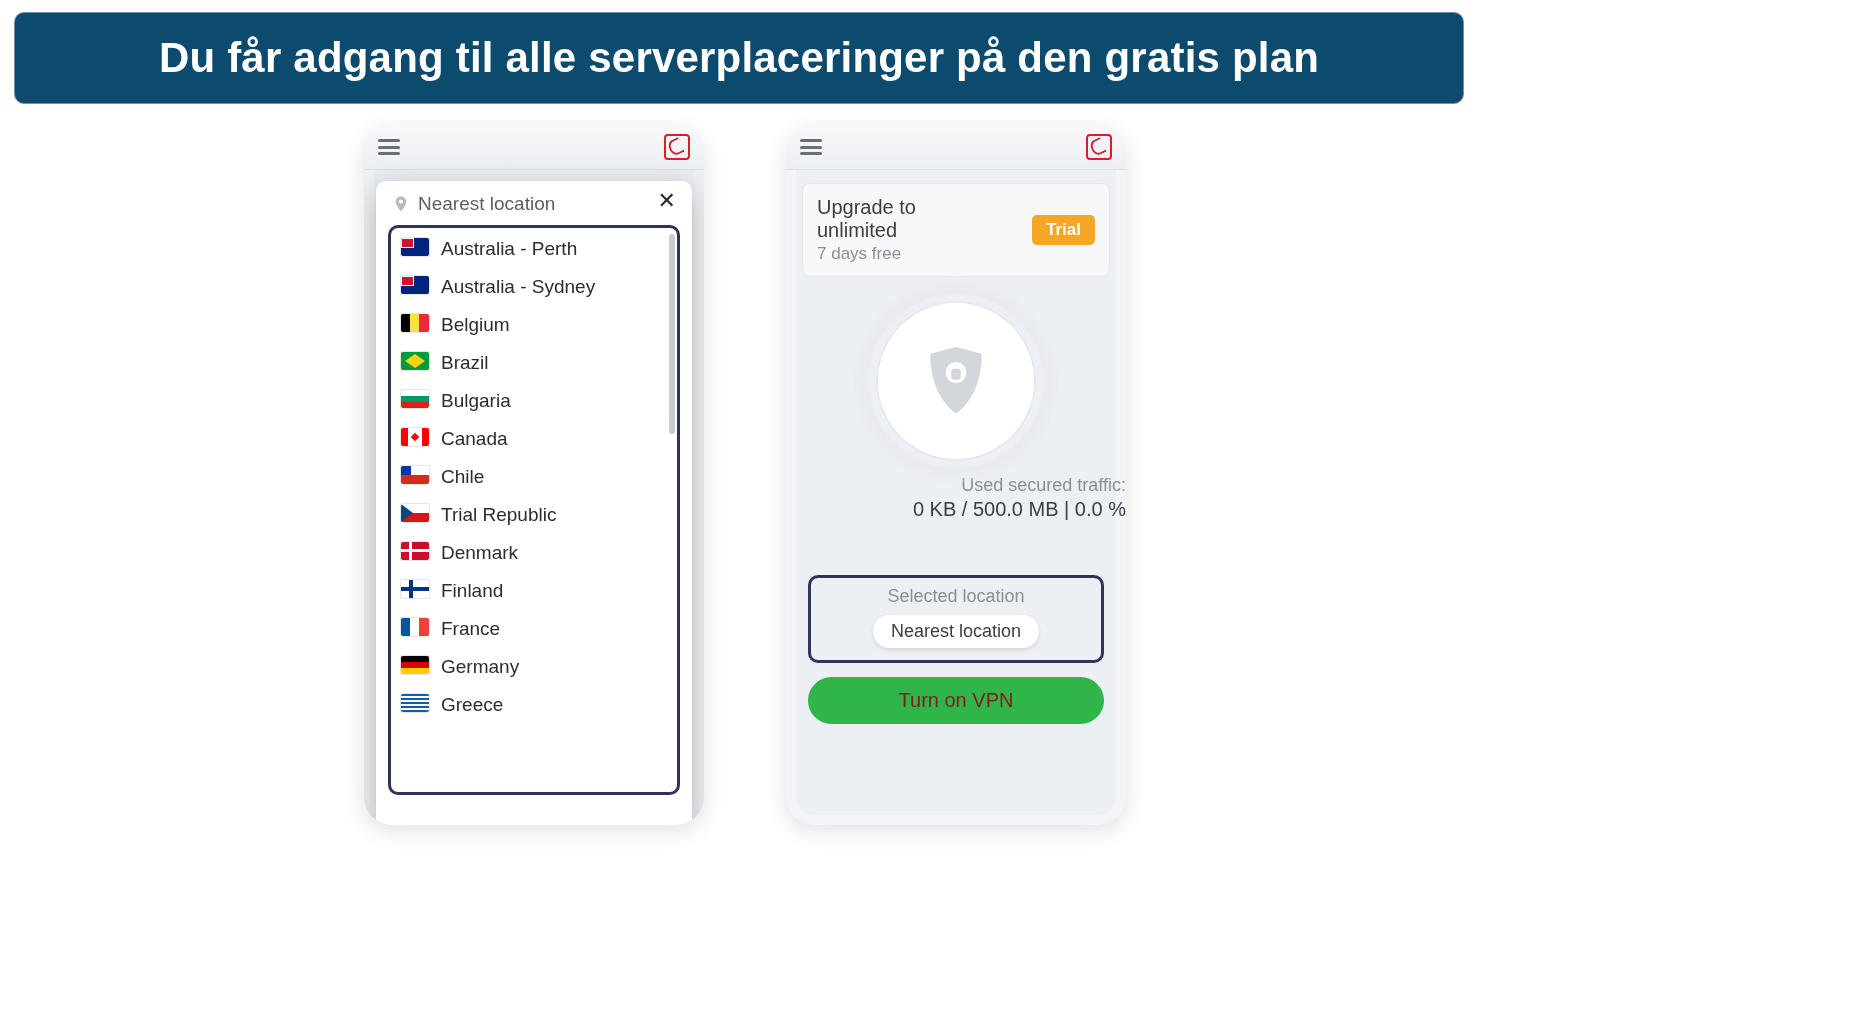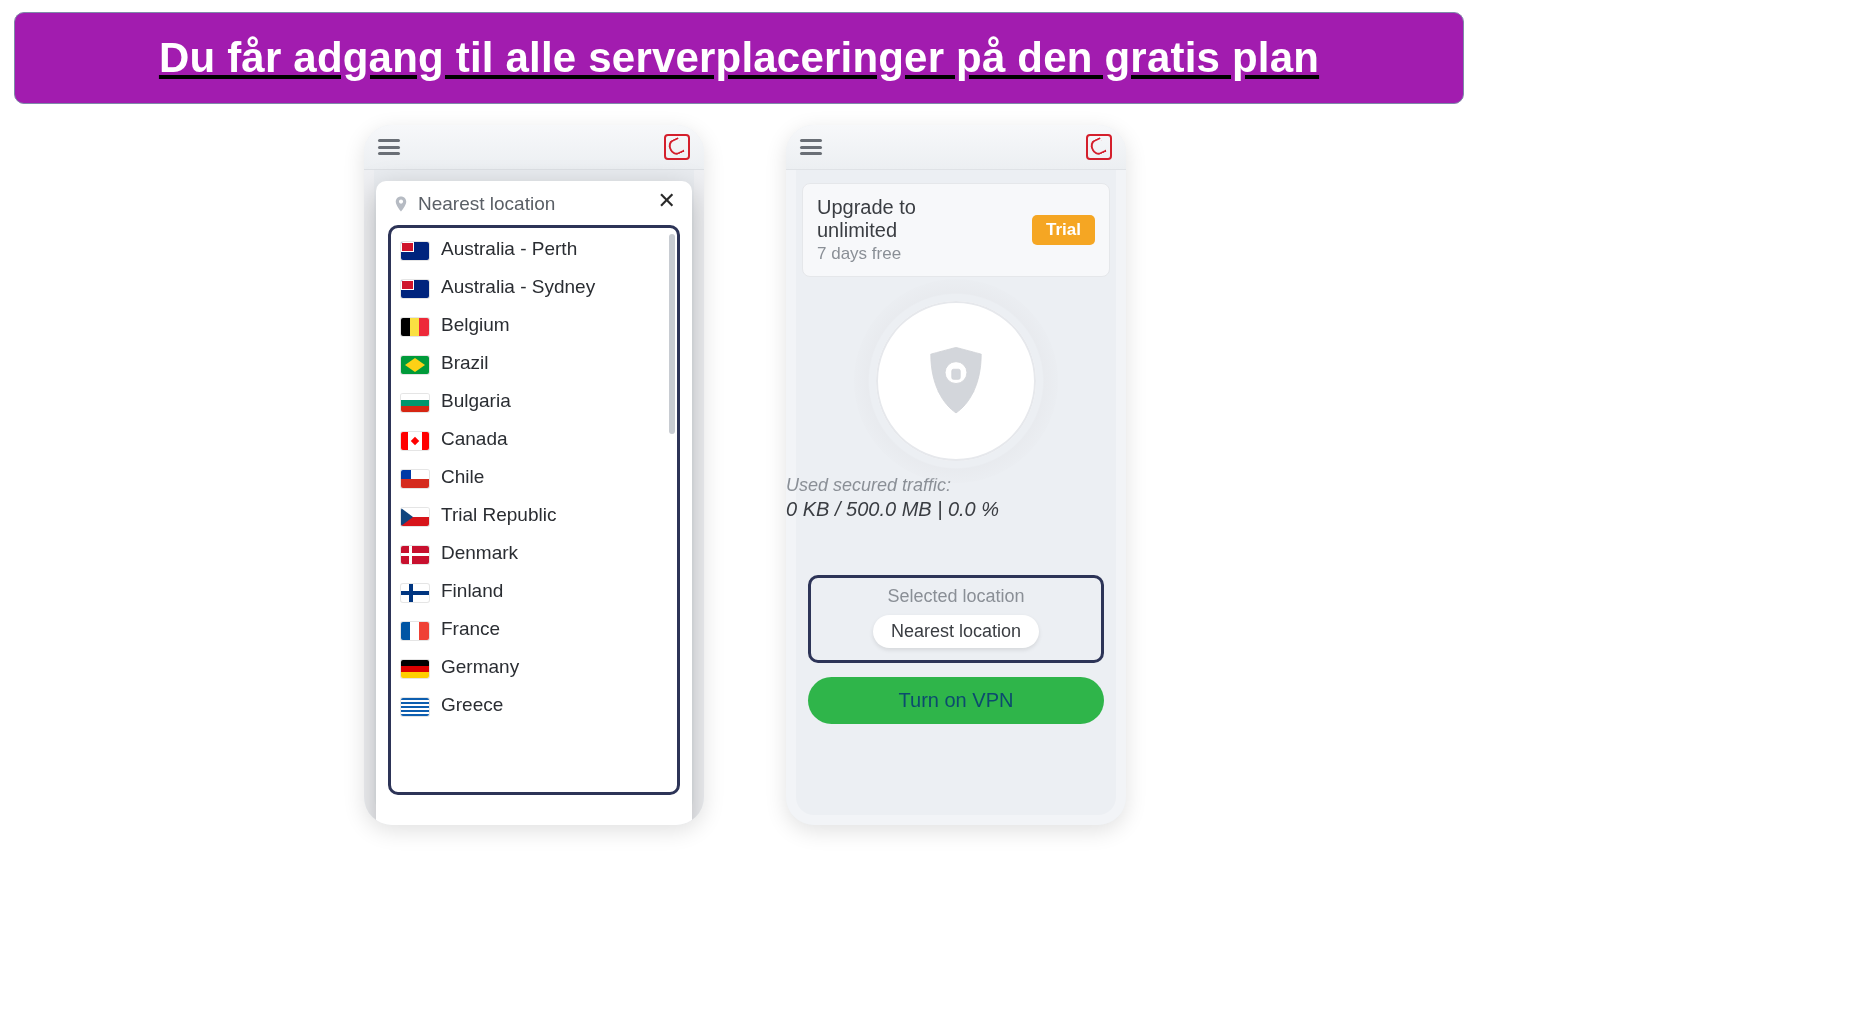--- a/index.html
+++ b/index.html
@@ -17,27 +17,26 @@
     margin: 0;
     background: #fff;
   }
   
   .banner {
     position: absolute;
     left: 14px;
     top: 12px;
     width: 1448px;
     height: 90px;
-    background: #a21caf;
+    background: #0c4a6e;
     border: 1px solid #7e8aa8;
     border-radius: 10px;
     display: flex;
     align-items: center;
     justify-content: center;
-    text-decoration: underline;
   }
   .banner-text {
     color: #fff;
     font-size: 42px;
     font-weight: 600;
     letter-spacing: .2px;
   }
 
   
   .phone {
@@ -117,21 +116,21 @@
     height: 560px;
     overflow: hidden;
     padding: 2px 4px;
     position: relative;
   }
   .list-inner {
     height: 100%;
     overflow: hidden;
   }
   .loc-item {
-    display: flex; align-items: flex-end; gap: 12px;
+    display: flex; align-items: flex-start; gap: 12px;
     padding: 8px 6px;
     font-size: 19px;
     color: #2a2d32;
     cursor: pointer;
   }
   .loc-item .flag {
     width: 28px; height: 18px; border-radius: 2px; display:inline-block; flex:none;
     box-shadow: 0 0 0 1px rgba(0,0,0,.1);
     position: relative; overflow: hidden;
   }
@@ -191,21 +190,21 @@
     display:flex;align-items:center;justify-content:center;
     position: relative;
   }
   .vpn-medallion::before{
     content:""; position:absolute; inset:-22px;
     border-radius:50%;
     background: radial-gradient(circle,rgba(255,255,255,0) 60%, rgba(230,232,236,.6) 61%, rgba(255,255,255,0) 75%);
   }
   .shield-icon { width: 84px; height: 84px; }
   .shield-icon svg{width:100%;height:100%;display:block;fill:#d0d3d8;stroke:#cfd2d7;}
-  .traffic-block { text-align:left; margin-top: 4px; font-style: italic; }
+  .traffic-block { text-align:right; margin-top: 4px; }
   .traffic-label { color:#8a8f96; font-size: 18px; }
   .traffic-value { color:#3a3d42; font-size: 20px; margin-top: 2px; }
   .sel-frame {
     margin: 54px 22px 0 22px;
     border: 3px solid #2d3457;
     border-radius: 10px;
     padding: 8px 10px 12px 10px;
     text-align: center;
   }
   .sel-label { color:#8a8f96; font-size: 18px; }
@@ -215,21 +214,21 @@
     background: #fff;
     border-radius: 20px;
     padding: 6px 18px;
     font-size: 18px;
     color: #3a3d42;
     box-shadow: 0 2px 4px rgba(0,0,0,.1);
   }
   .turn-on {
     margin: 14px 22px 0 22px;
     background: #2fb54a;
-    color: #0c4a6e; text-align: center;
+    color: #7f1d1d; text-align: center;
     border-radius: 24px;
     padding: 12px 0;
     font-size: 20px; font-weight: 500;
     cursor: pointer;
   }
 </style>
 </head>
 <body>
 
 <div class="canvas">

